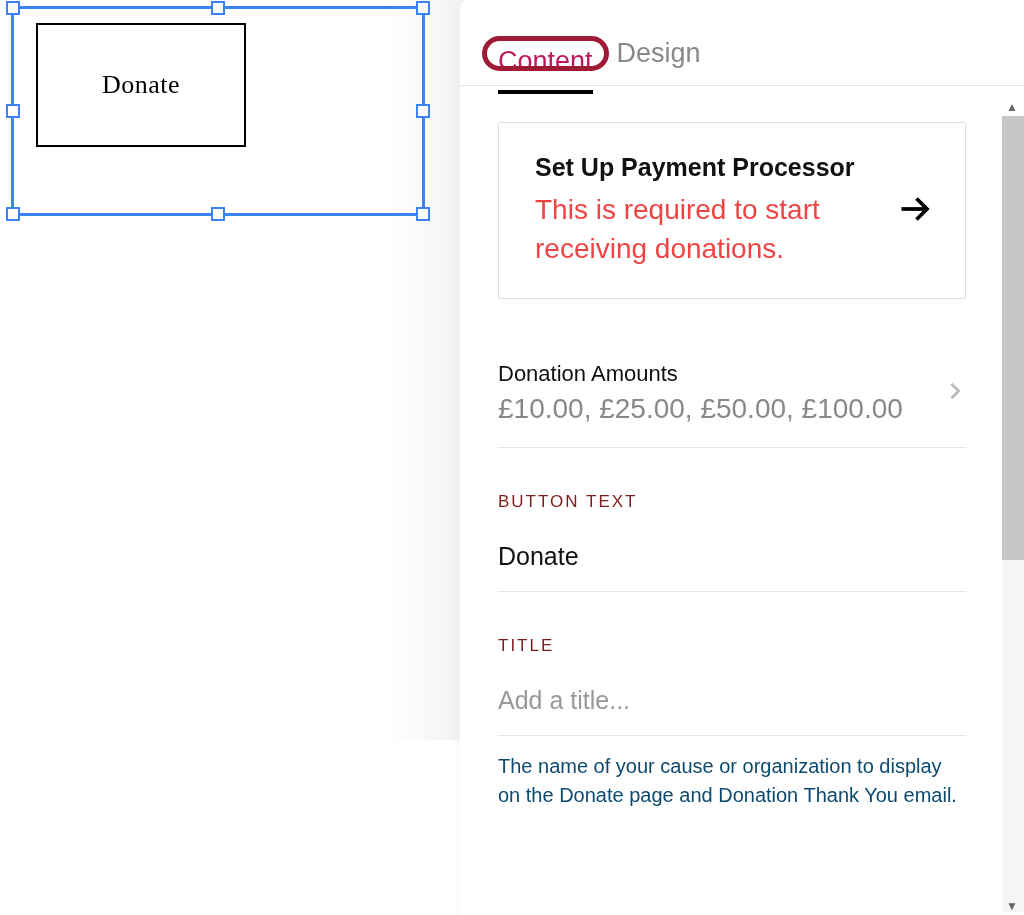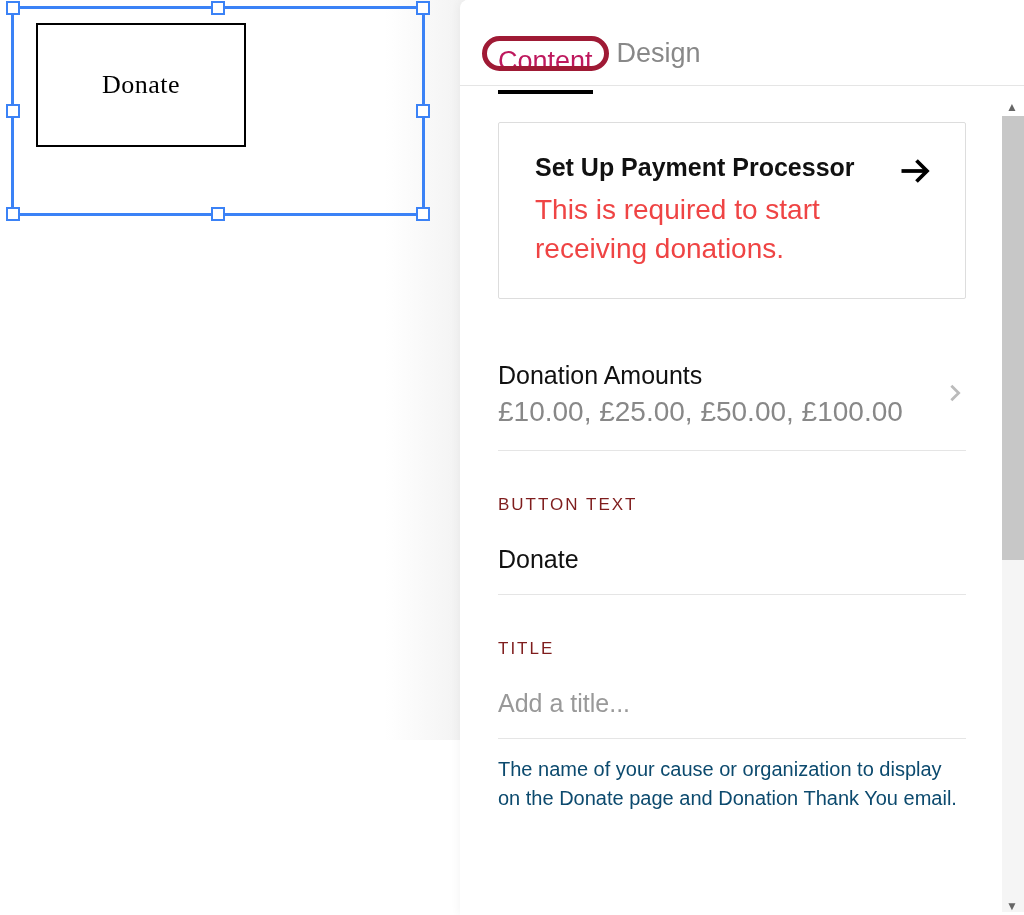--- a/index.html
+++ b/index.html
@@ -144,21 +144,21 @@
     
     .panel-scroll {
       padding: 36px 58px 20px 38px;
     }
     
     .setup-card {
       border: 1px solid #ddd;
       border-radius: 2px;
       padding: 30px 32px 30px 36px;
       display: flex;
-      align-items: flex-start;
+      align-items: center;
       justify-content: space-between;
       gap: 20px;
       cursor: pointer;
     }
     
     .setup-card-text .setup-title {
       font-size: 25px;
       font-weight: 600;
       color: #111;
       margin-bottom: 8px;
@@ -181,21 +181,21 @@
     .list-row {
       padding: 28px 0 22px 0;
       border-bottom: 1px solid #e5e5e5;
       display: flex;
       justify-content: space-between;
       align-items: center;
       cursor: pointer;
     }
     
     .list-row-left .list-title {
-      font-size: 25px;
+      font-size: 22px;
       color: #111;
       margin-bottom: 6px;
     }
     
     .list-row-left .list-sub {
       font-size: 28px;
       color: #888;
     }
     
     .chevron-right-icon svg {

